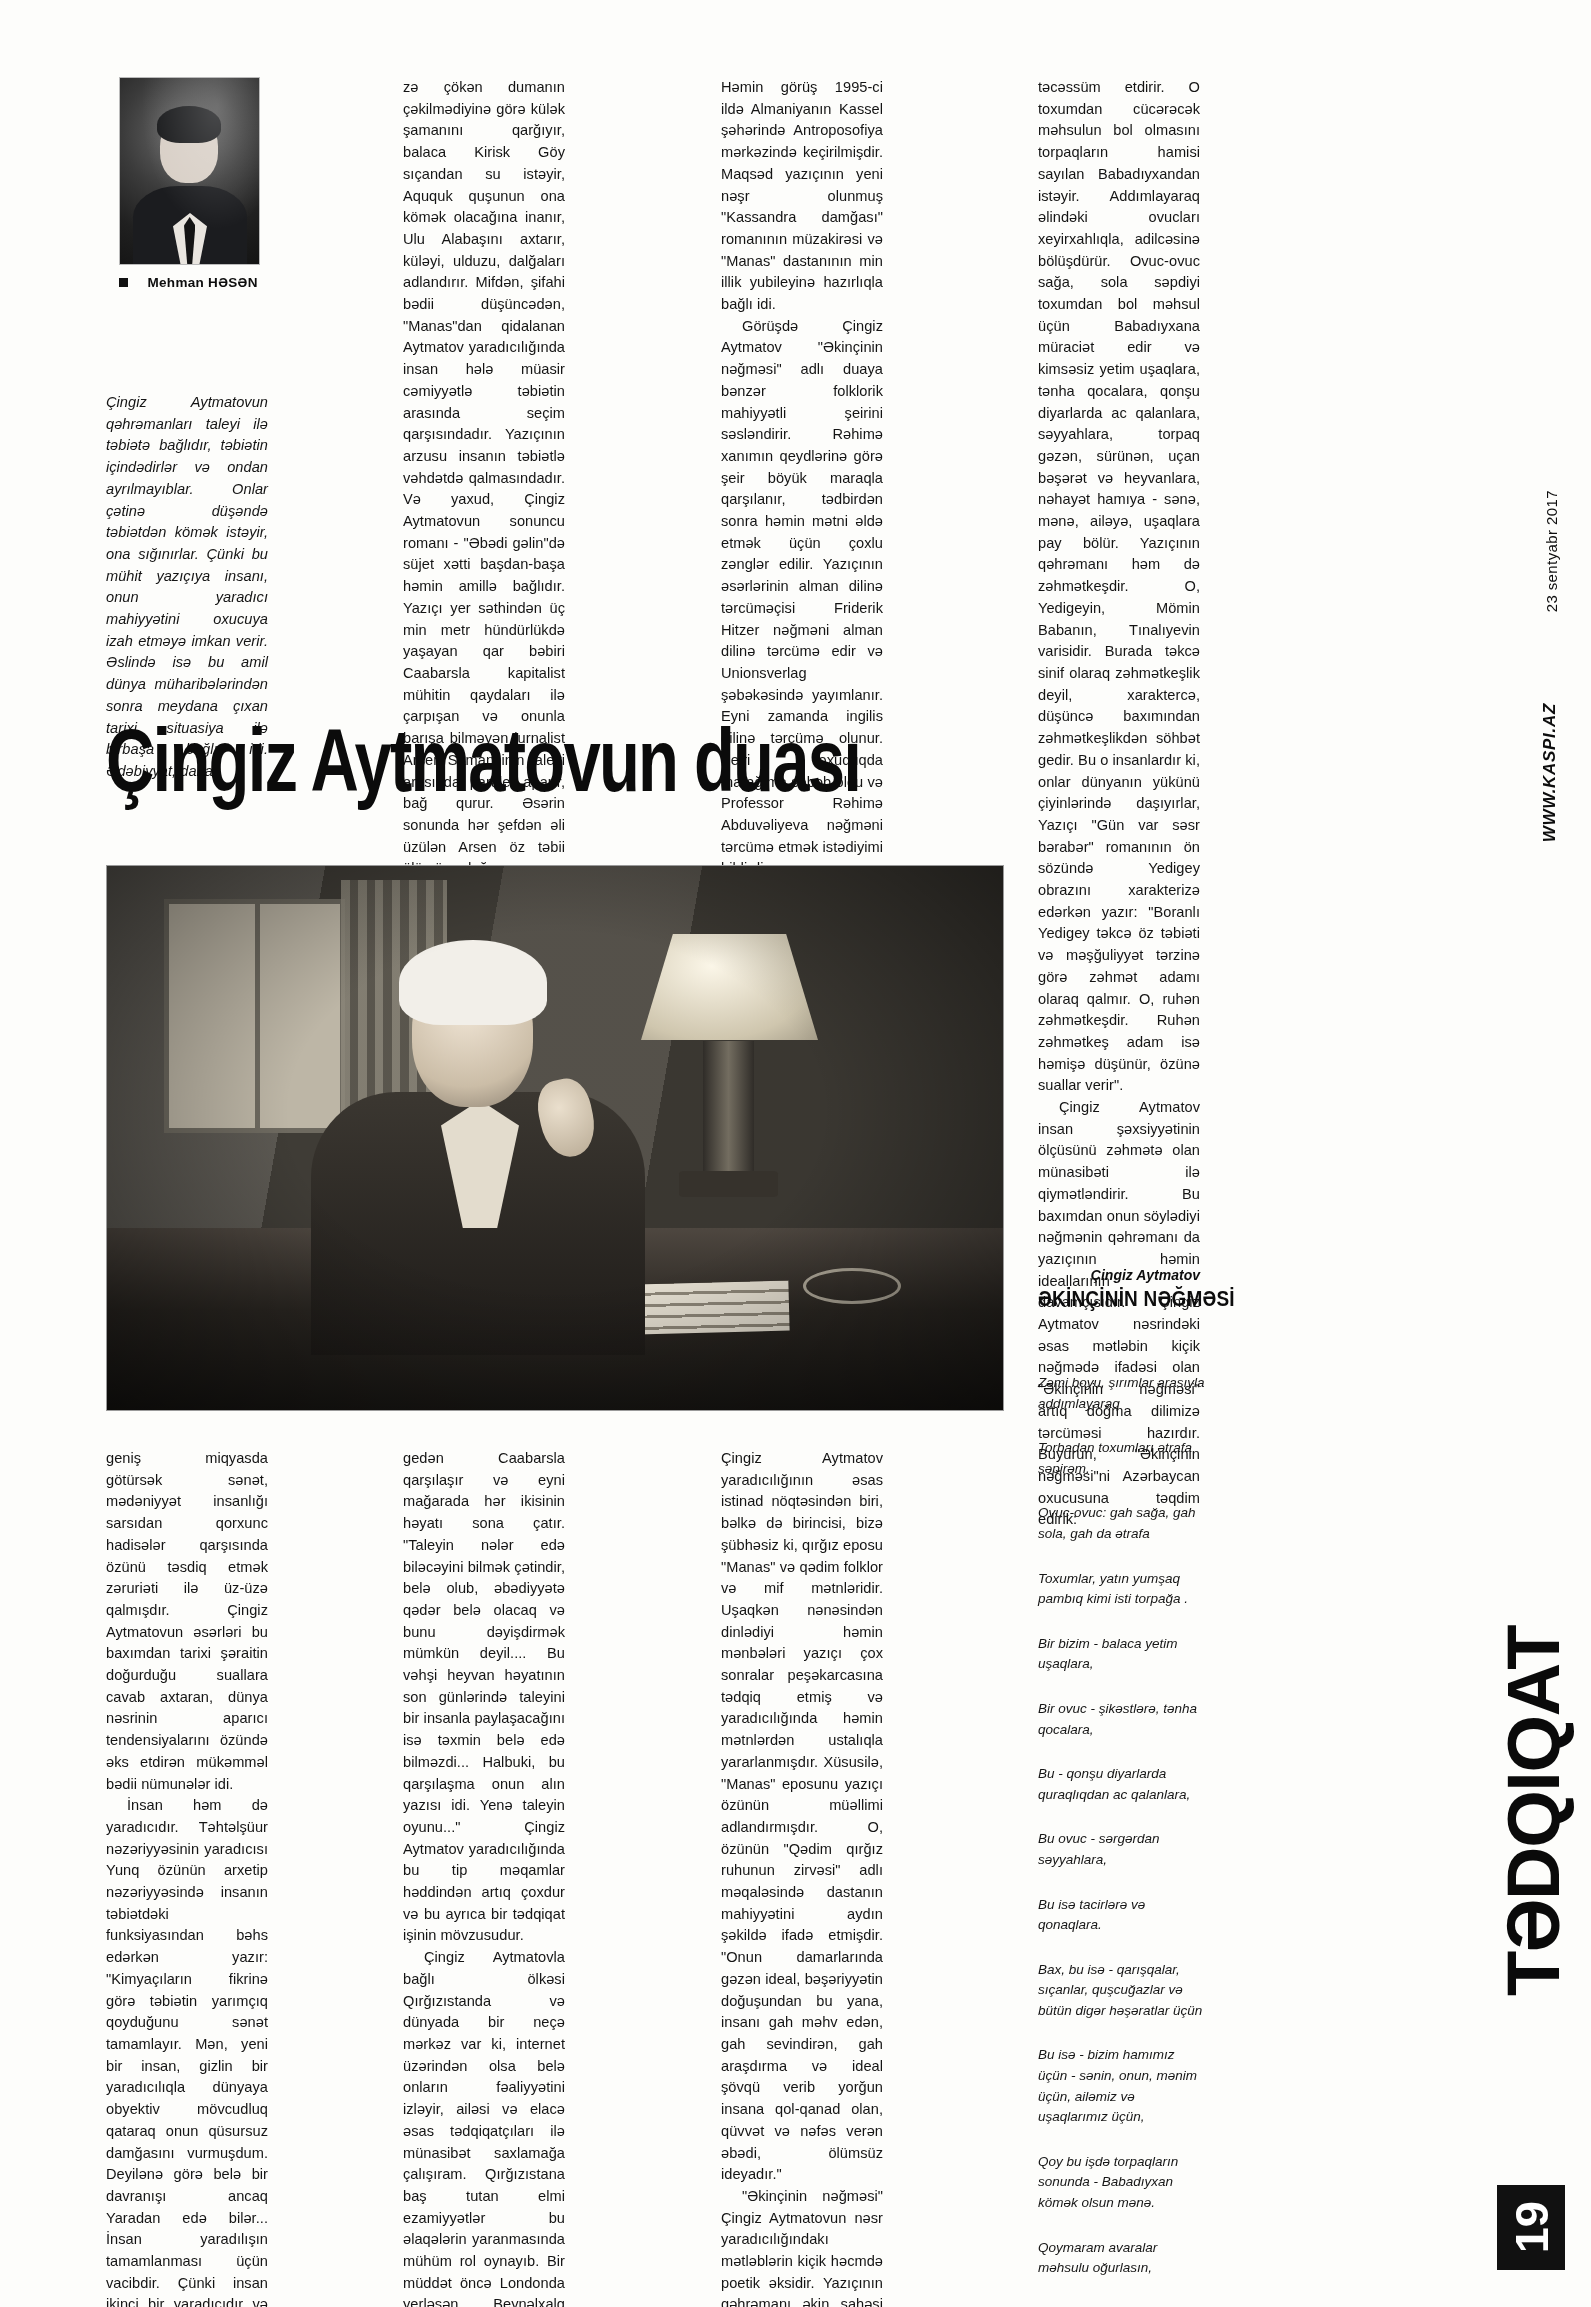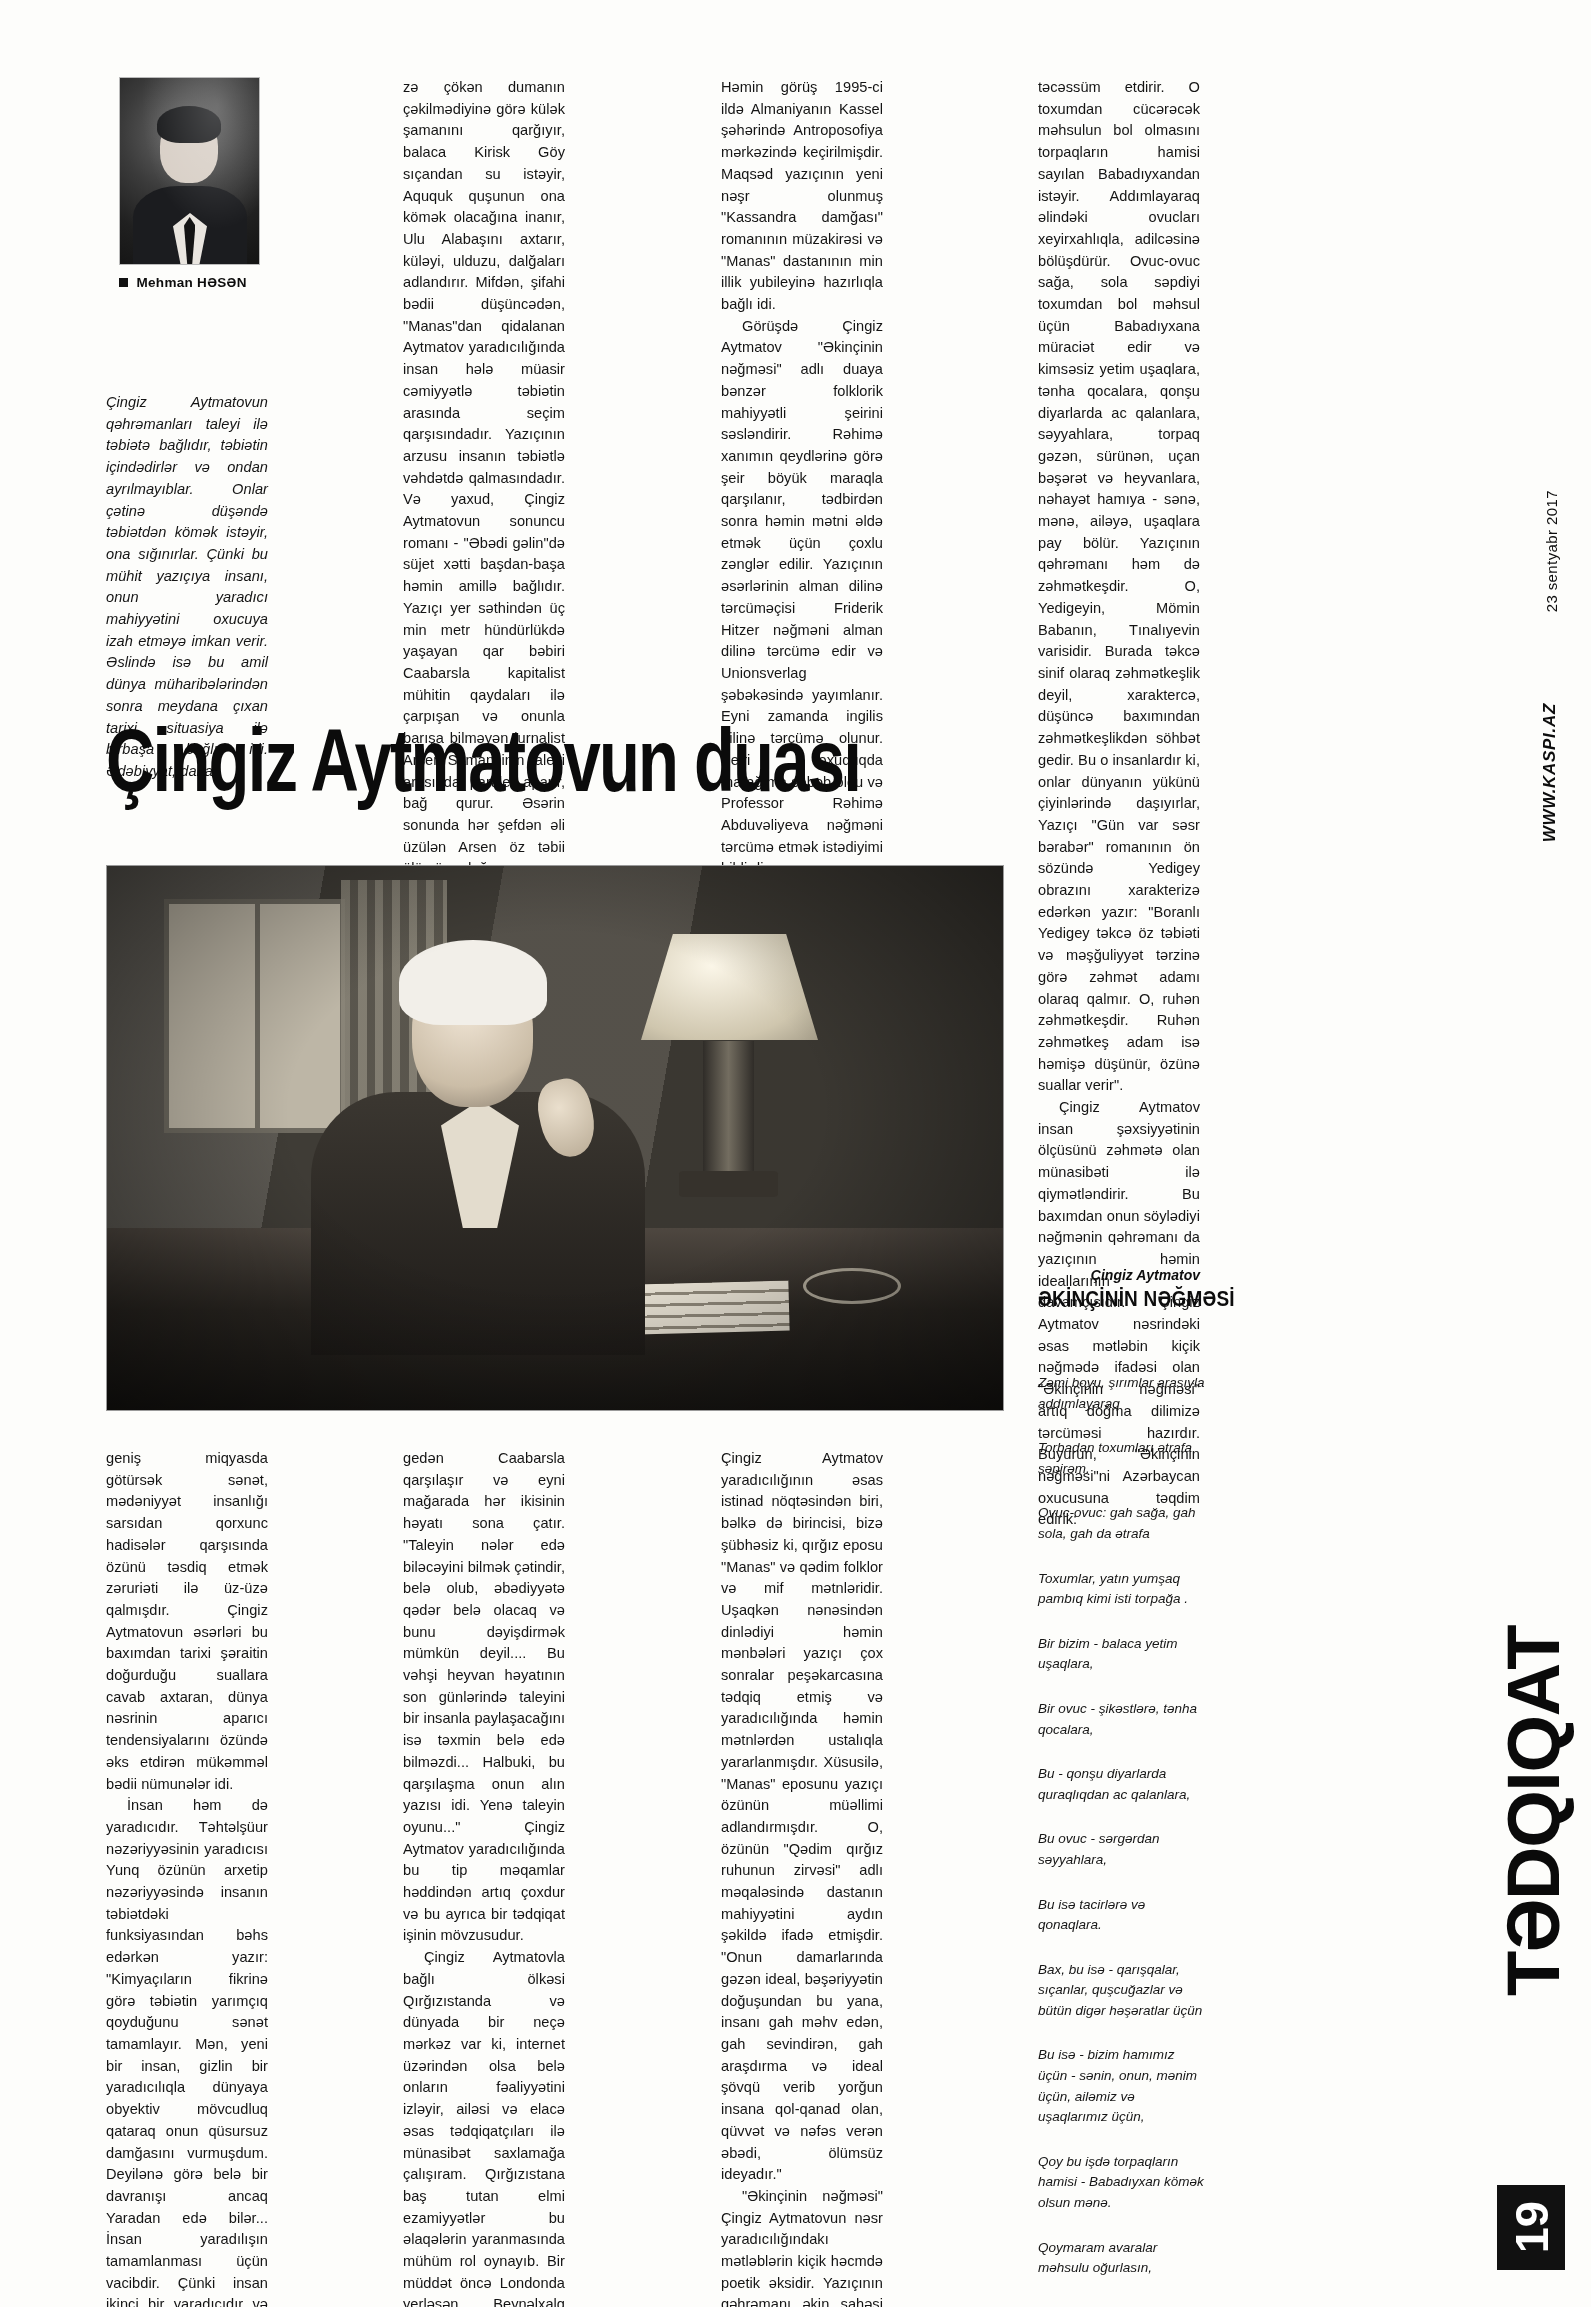--- a/index.html
+++ b/index.html
@@ -91,21 +91,21 @@
     position: absolute; inset: 0;
     background: radial-gradient(ellipse at 70% 15%, rgba(255,255,255,.22), transparent 55%);
   }
   .author-name {
     margin-top: 10px;
     font-size: 13.5px;
     font-weight: bold;
     letter-spacing: 0.3px;
     display: flex;
     align-items: center;
-    gap: 9px;
+    gap: 20px;
   }
   .author-name .bullet {
     width: 8.5px; height: 8.5px;
     background: #111;
     display: inline-block;
   }
 
   
   .col {
     position: absolute;
@@ -438,21 +438,21 @@
     <div class="stanza">
       <span class="line">Bir bizim - balaca yetim uşaqlara,</span>
       <span class="line">Bir ovuc - şikəstlərə, tənha qocalara,</span>
       <span class="line">Bu - qonşu diyarlarda quraqlıqdan ac qalanlara,</span>
       <span class="line">Bu ovuc - sərgərdan səyyahlara,</span>
       <span class="line">Bu isə tacirlərə və qonaqlara.</span>
     </div>
     <div class="stanza">
       <span class="line">Bax, bu isə - qarışqalar, sıçanlar, quşcuğazlar və bütün digər həşəratlar üçün</span>
       <span class="line">Bu isə - bizim hamımız üçün - sənin, onun, mənim üçün, ailəmiz və uşaqlarımız üçün,</span>
-      <span class="line">Qoy bu işdə torpaqların hamisi - Babadıyxan kömək olsun mənə.</span>
+      <span class="line">Qoy bu işdə torpaqların sonunda - Babadıyxan kömək olsun mənə.</span>
     </div>
     <div class="stanza">
       <span class="line">Qoymaram avaralar məhsulu oğurlasın,</span>
       <span class="line">Cücərsin, böyüsün, bar versin,</span>
       <span class="line">Hər dən qoy min toxum olsun,</span>
       <span class="line">Torpaqların hamisi - Babadıyxan köməyim olsun!</span>
     </div>
   </div>
 
   <div class="v-date">23 sentyabr 2017</div>

